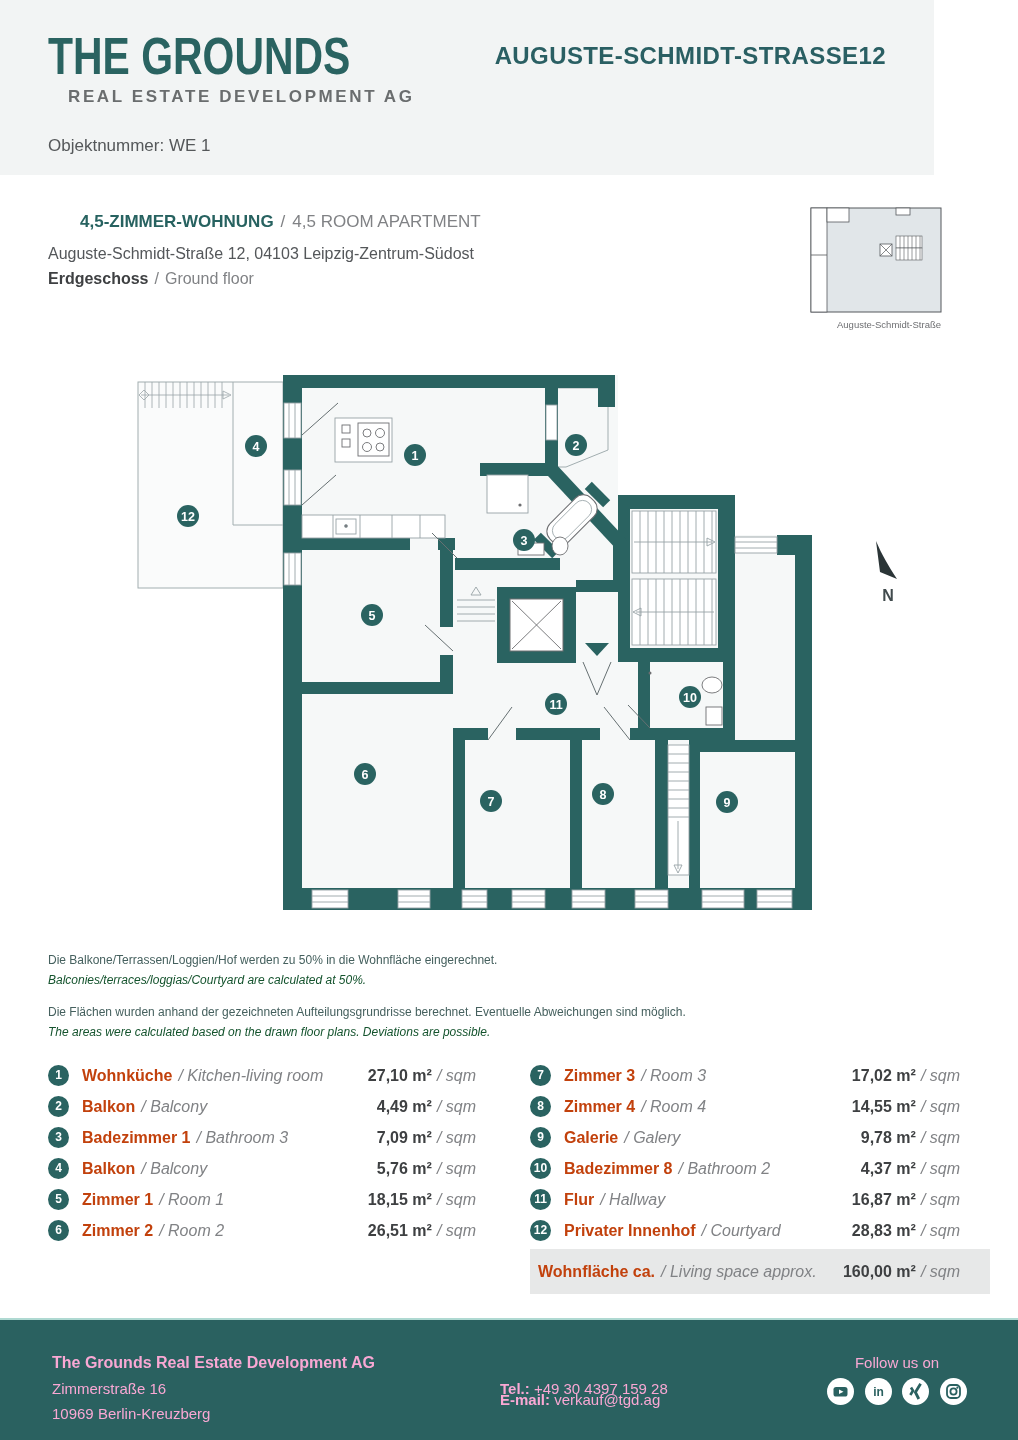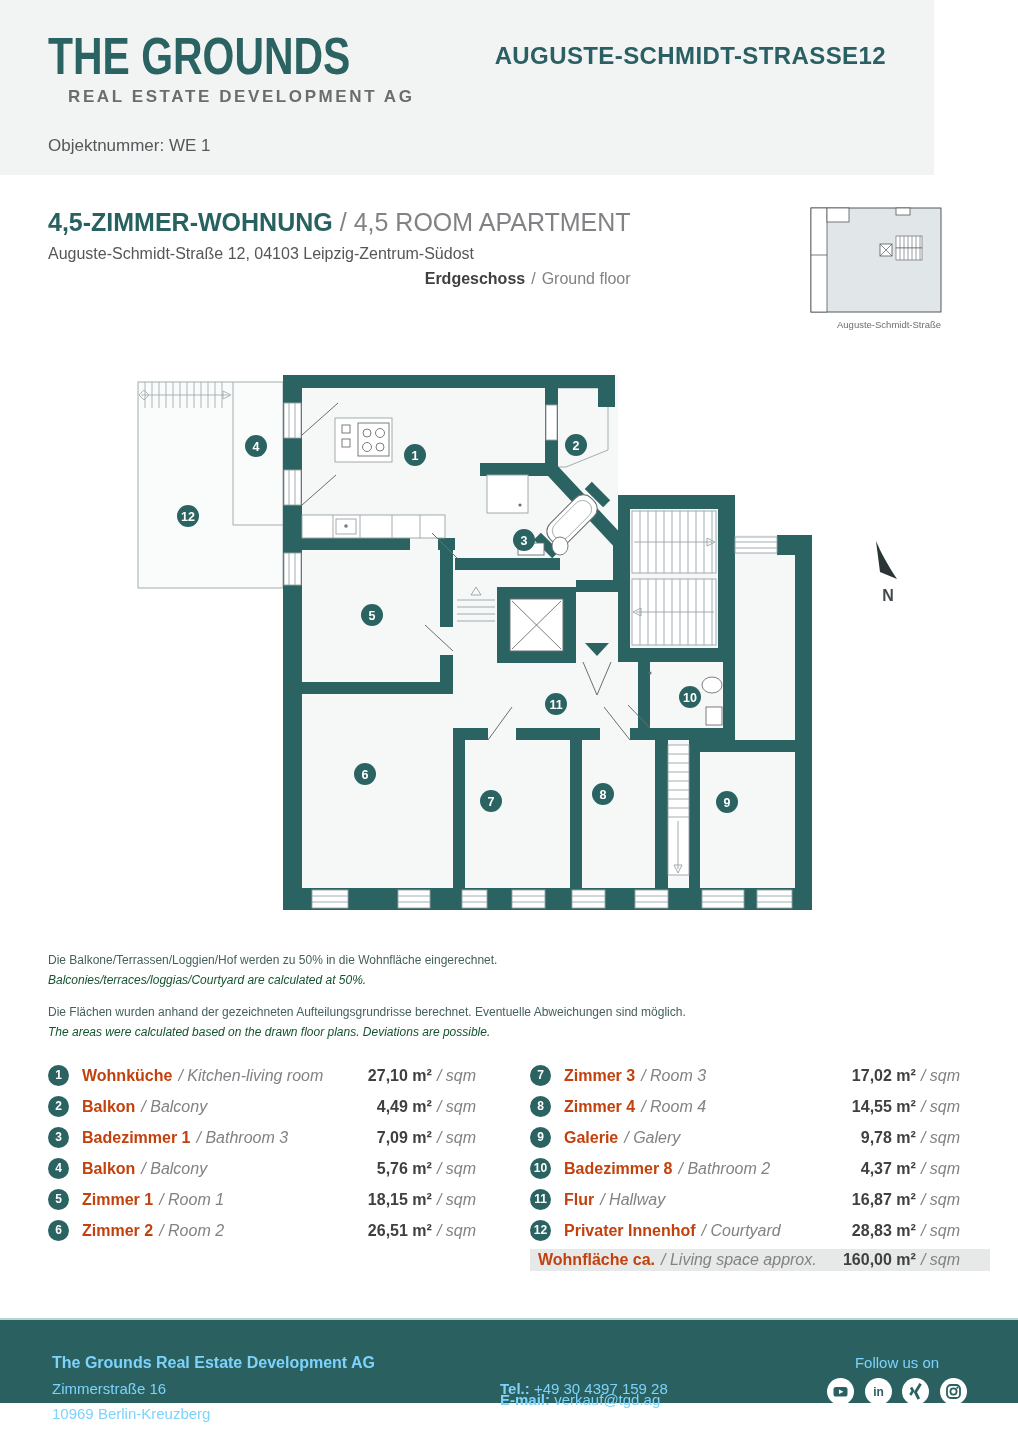--- a/index.html
+++ b/index.html
@@ -8,54 +8,54 @@
   
   .header-band{position:absolute;left:0;top:0;width:934px;height:175px;background:#F2F4F4;}
   .logo{position:absolute;left:48px;top:30px;line-height:1;}
   .logo-title{font-size:44px;font-weight:bold;color:#2A6361;letter-spacing:0px;
               display:inline-block;transform:scale(.93,1.18);transform-origin:left top;white-space:nowrap;}
   .logo-sub{margin-top:14px;font-size:17px;font-weight:bold;color:#6A6D6E;letter-spacing:2.6px;white-space:nowrap;padding-left:20px;}
   .object-number{position:absolute;left:48px;top:136px;font-size:17px;color:#55585A;}
   .project-title{position:absolute;right:48px;top:42px;font-size:24px;font-weight:bold;color:#2A5F63;letter-spacing:.4px;}
   
   .title-block{position:absolute;left:48px;top:208px;}
-  .h1{font-size:25px;line-height:28px;white-space:nowrap;}
+  .h1{font-size:17px;line-height:28px;white-space:nowrap;margin-left:32px;}
   .h1 .de{font-weight:bold;color:#276260;}
   .h1 .sep{color:#808285;margin:0 7px;font-weight:normal;}
   .h1 .en{color:#808285;font-weight:normal;}
   .addr{margin-top:9px;font-size:16px;color:#54575A;}
-  .floor{margin-top:7px;font-size:16px;text-align:right;}
+  .floor{margin-top:7px;font-size:16px;}
   .floor .de{font-weight:bold;color:#3E4042;}
   .floor .sep{color:#808285;margin:0 6px;}
   .floor .en{color:#808285;}
   
   .disclaimer{position:absolute;left:48px;top:950px;font-size:12px;line-height:20px;}
   .disc-de{color:#45605E;}
   .disc-en{color:#14532d;font-style:italic;}
   .disc-gap{height:12px;}
   
   .rooms{position:absolute;left:48px;top:1060px;width:942px;}
   .col-left{position:absolute;left:0;top:0;width:428px;}
   .col-right{position:absolute;left:482px;top:0;width:460px;}
   .room-row{display:flex;align-items:center;height:31px;font-size:16px;}
   .col-right .room-row{padding-right:30px;}
   .badge{width:21px;height:21px;border-radius:50%;background:#2A6361;color:#fff;
          font-size:12px;font-weight:bold;line-height:21px;text-align:center;flex:0 0 21px;margin-right:13px;}
   .rname{font-weight:bold;color:#c2410c;white-space:nowrap;}
   .rname-en{color:#808285;font-style:italic;margin-left:6px;white-space:nowrap;}
   .rval{margin-left:auto;font-weight:bold;color:#3E4042;white-space:nowrap;}
   .rsqm{color:#808285;font-style:italic;margin-left:5px;white-space:nowrap;}
-  .total-bar{margin-top:3px;height:22px;background:#E7E8E8;display:flex;align-items:center;
+  .total-bar{margin-top:3px;height:45px;background:#E7E8E8;display:flex;align-items:center;
              padding:0 30px 0 8px;font-size:16px;}
   
   .plan-svg{position:absolute;left:0;top:355px;}
   .map-svg{position:absolute;left:800px;top:200px;}
   
-  .footer{position:absolute;left:0;top:1318px;width:1018px;height:85px;background:#2A6160;
-          border-top:2px solid #AFD9D2;box-sizing:border-box;color:#7dd3fc;}
+  .footer{position:absolute;left:0;top:1318px;width:1018px;height:122px;background:#2A6160;
+          border-top:2px solid #AFD9D2;box-sizing:border-box;color:#f9a8d4;}
   .f-company{position:absolute;left:52px;top:34px;font-size:16px;font-weight:bold;}
   .f-street{position:absolute;left:52px;top:60px;font-size:15px;}
   .f-city{position:absolute;left:52px;top:85px;font-size:15px;}
   .f-tel{position:absolute;left:500px;top:60px;font-size:15px;}
   .f-mail{position:absolute;left:500px;top:71px;font-size:15px;}
   .f-label{font-weight:bold;}
   .f-follow{position:absolute;right:51px;top:34px;width:140px;text-align:center;font-size:15px;font-weight:normal;}
   .f-social{position:absolute;right:51px;top:58px;width:140px;display:flex;justify-content:space-between;}
   .s-icon{width:27px;height:27px;cursor:pointer;}
 </style>

